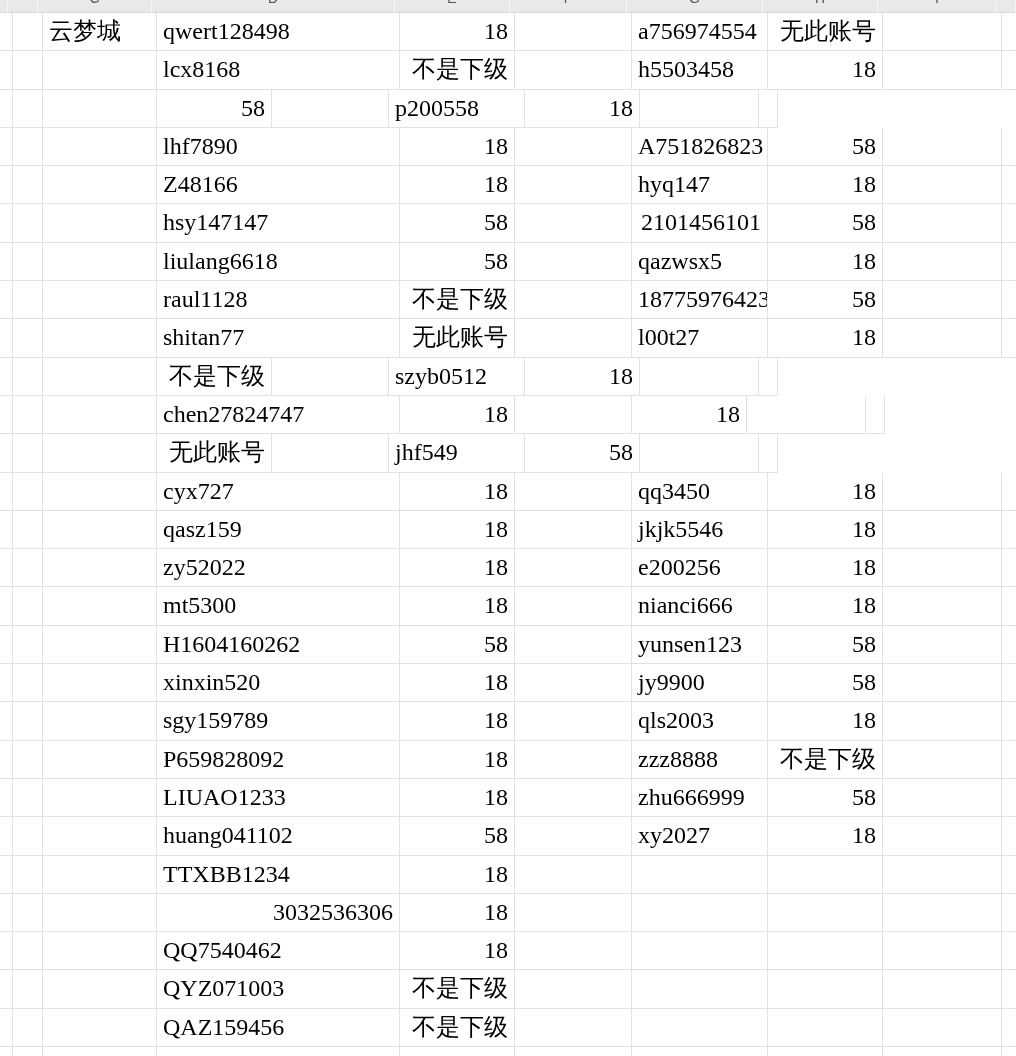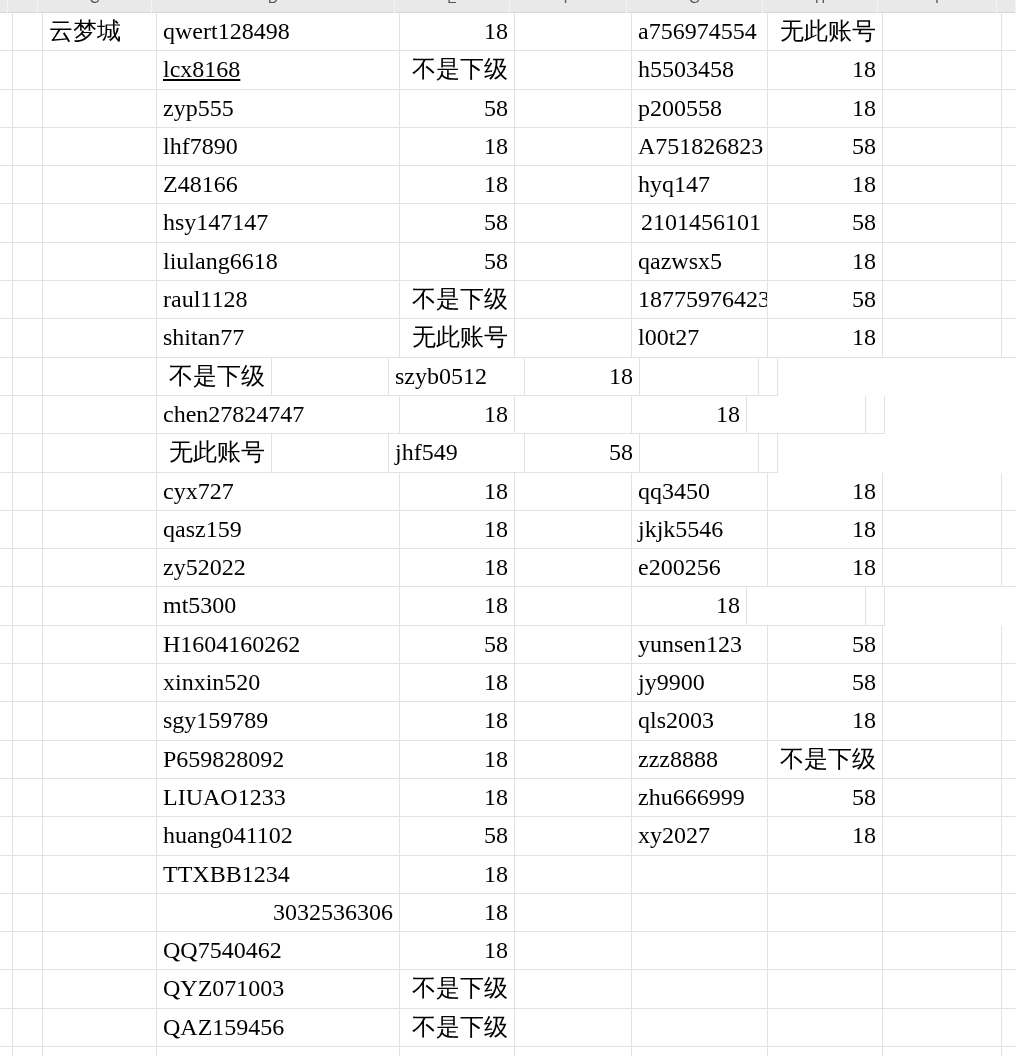--- a/index.html
+++ b/index.html
@@ -92,33 +92,32 @@
         <div class="cell" style="width: 117px;"></div>
         <div class="cell" style="width: 136px;">a756974554</div>
         <div class="cell right" style="width: 115px;">无此账号</div>
         <div class="cell" style="width: 119px;"></div>
         <div class="cell" style="width: 19px;"></div>
       </div>
       <div class="row">
         <div class="cell" style="width: 8px;"></div>
         <div class="cell" style="width: 30px;"></div>
         <div class="cell" style="width: 114px;"></div>
-        <div class="cell" style="width: 243px; text-decoration: underline;">lcx8168</div>
+        <div class="cell" style="width: 243px;">lcx8168</div>
         <div class="cell right" style="width: 115px;">不是下级</div>
         <div class="cell" style="width: 117px;"></div>
         <div class="cell" style="width: 136px;">h5503458</div>
         <div class="cell right" style="width: 115px;">18</div>
         <div class="cell" style="width: 119px;"></div>
         <div class="cell" style="width: 19px;"></div>
       </div>
       <div class="row">
         <div class="cell" style="width: 8px;"></div>
         <div class="cell" style="width: 30px;"></div>
         <div class="cell" style="width: 114px;"></div>
-        <div class="cell" style="width: 243px;">zyp555</div>
         <div class="cell right" style="width: 115px;">58</div>
         <div class="cell" style="width: 117px;"></div>
         <div class="cell" style="width: 136px;">p200558</div>
         <div class="cell right" style="width: 115px;">18</div>
         <div class="cell" style="width: 119px;"></div>
         <div class="cell" style="width: 19px;"></div>
       </div>
       <div class="row">
         <div class="cell" style="width: 8px;"></div>
         <div class="cell" style="width: 30px;"></div>
@@ -260,20 +259,21 @@
         <div class="cell" style="width: 119px;"></div>
         <div class="cell" style="width: 19px;"></div>
       </div>
       <div class="row">
         <div class="cell" style="width: 8px;"></div>
         <div class="cell" style="width: 30px;"></div>
         <div class="cell" style="width: 114px;"></div>
         <div class="cell" style="width: 243px;">mt5300</div>
         <div class="cell right" style="width: 115px;">18</div>
         <div class="cell" style="width: 117px;"></div>
+        <div class="cell" style="width: 136px;">nianci666</div>
         <div class="cell right" style="width: 115px;">18</div>
         <div class="cell" style="width: 119px;"></div>
         <div class="cell" style="width: 19px;"></div>
       </div>
       <div class="row">
         <div class="cell" style="width: 8px;"></div>
         <div class="cell" style="width: 30px;"></div>
         <div class="cell" style="width: 114px;"></div>
         <div class="cell" style="width: 243px;">H1604160262</div>
         <div class="cell right" style="width: 115px;">58</div>

